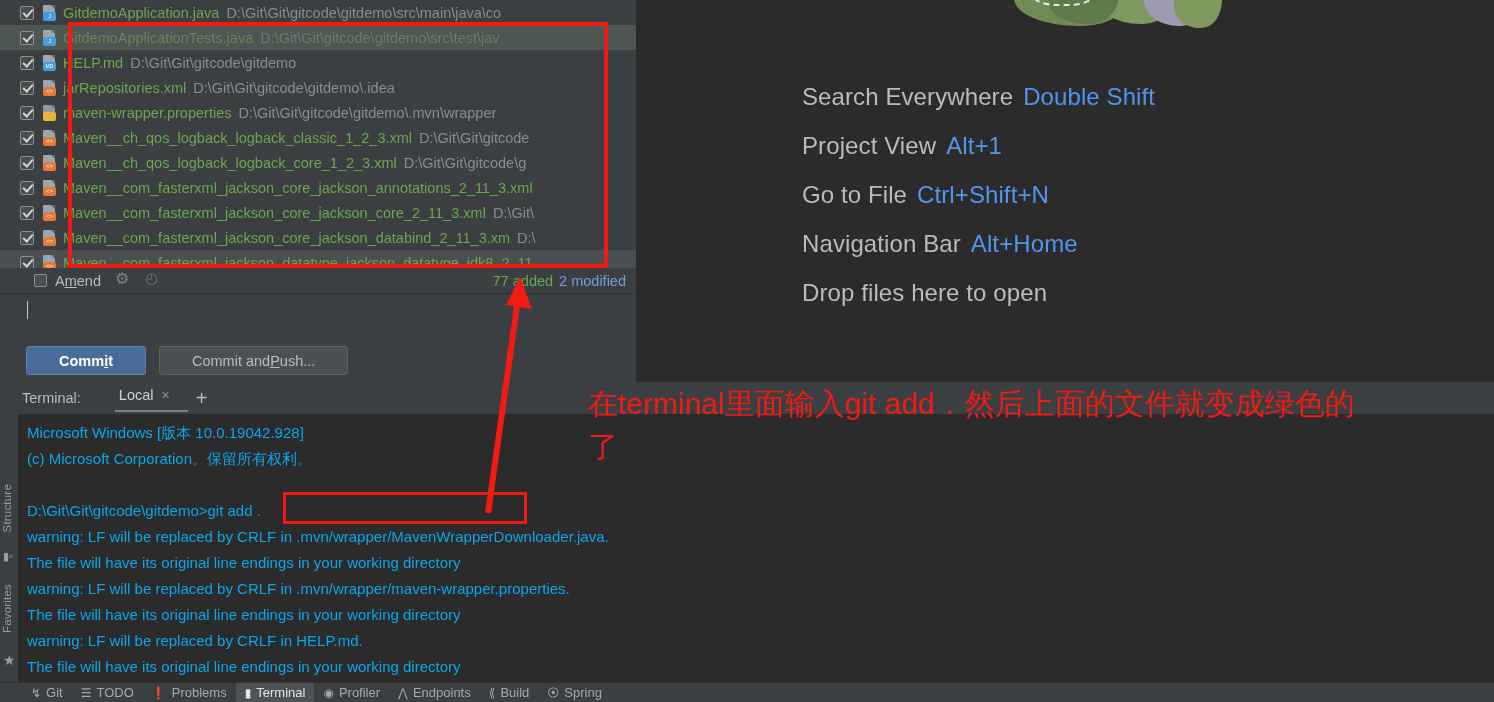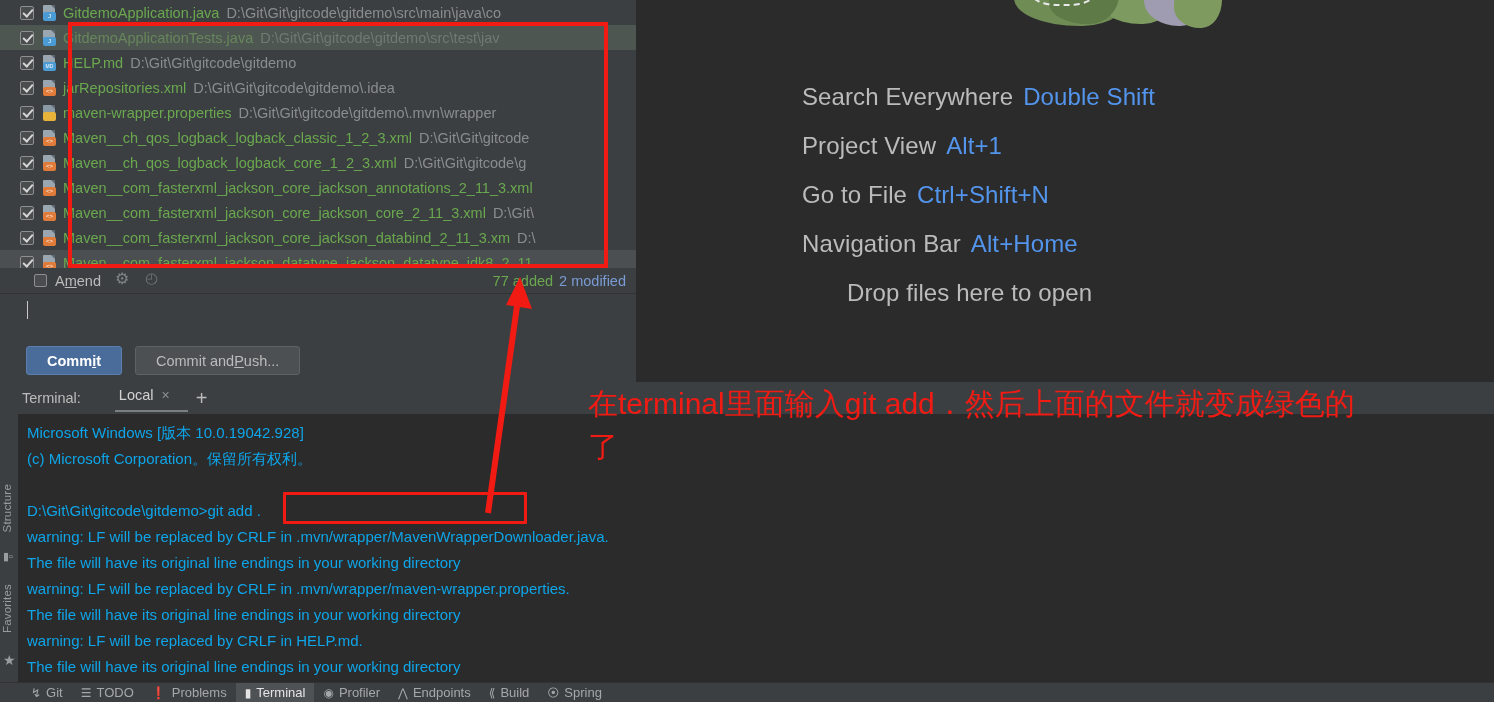--- a/index.html
+++ b/index.html
@@ -24,21 +24,21 @@
     position: absolute; border-radius: 48% 52% 44% 56% / 55% 45% 58% 42%;
   }
   .shortcuts {
     position: absolute; left: 166px; top: 62px; width: 660px;
   }
   .shortcut-row {
     height: 49px; display: flex; align-items: flex-end;
     font-size: 24px; color: #bbbbbb; letter-spacing: .1px;
   }
   .shortcut-key { color: #5394ec; margin-left: 10px; }
-  .drop-row { color: #bbbbbb; margin-left: 45px; }
+  .drop-row { color: #bbbbbb; }
 
   
   .commit-pane {
     position: absolute; left: 0; top: 0; width: 636px; height: 382px;
     background: #3c3f41;
   }
   .file-list {
     position: absolute; left: 0; top: 0; width: 636px; height: 268px;
     background: #3c3f41; overflow: hidden;
   }
@@ -112,21 +112,21 @@
   .msg-area {
     position: absolute; left: 0; top: 295px; width: 636px; height: 44px;
     background: #3c3f41;
   }
   .caret {
     position: absolute; left: 27px; top: 6px; width: 1px; height: 18px;
     background: #c8c8c8;
   }
   .btn-row { position: absolute; left: 26px; top: 346px; display: flex; gap: 13px; }
   .btn {
-    height: 29px; padding: 0 20px; border-radius: 3px;
+    height: 29px; padding: 0 32px; border-radius: 3px;
     font-size: 14.5px; display: flex; align-items: center; justify-content: center;
   }
   .btn-primary {
     background: #4a6c9b; color: #ffffff; border: 1px solid #5b7fae; font-weight: bold;
   }
   .btn-secondary {
     background: #4c5052; color: #bbbbbb; border: 1px solid #5e6264;
   }
   .btn u { text-decoration: underline; }
 

